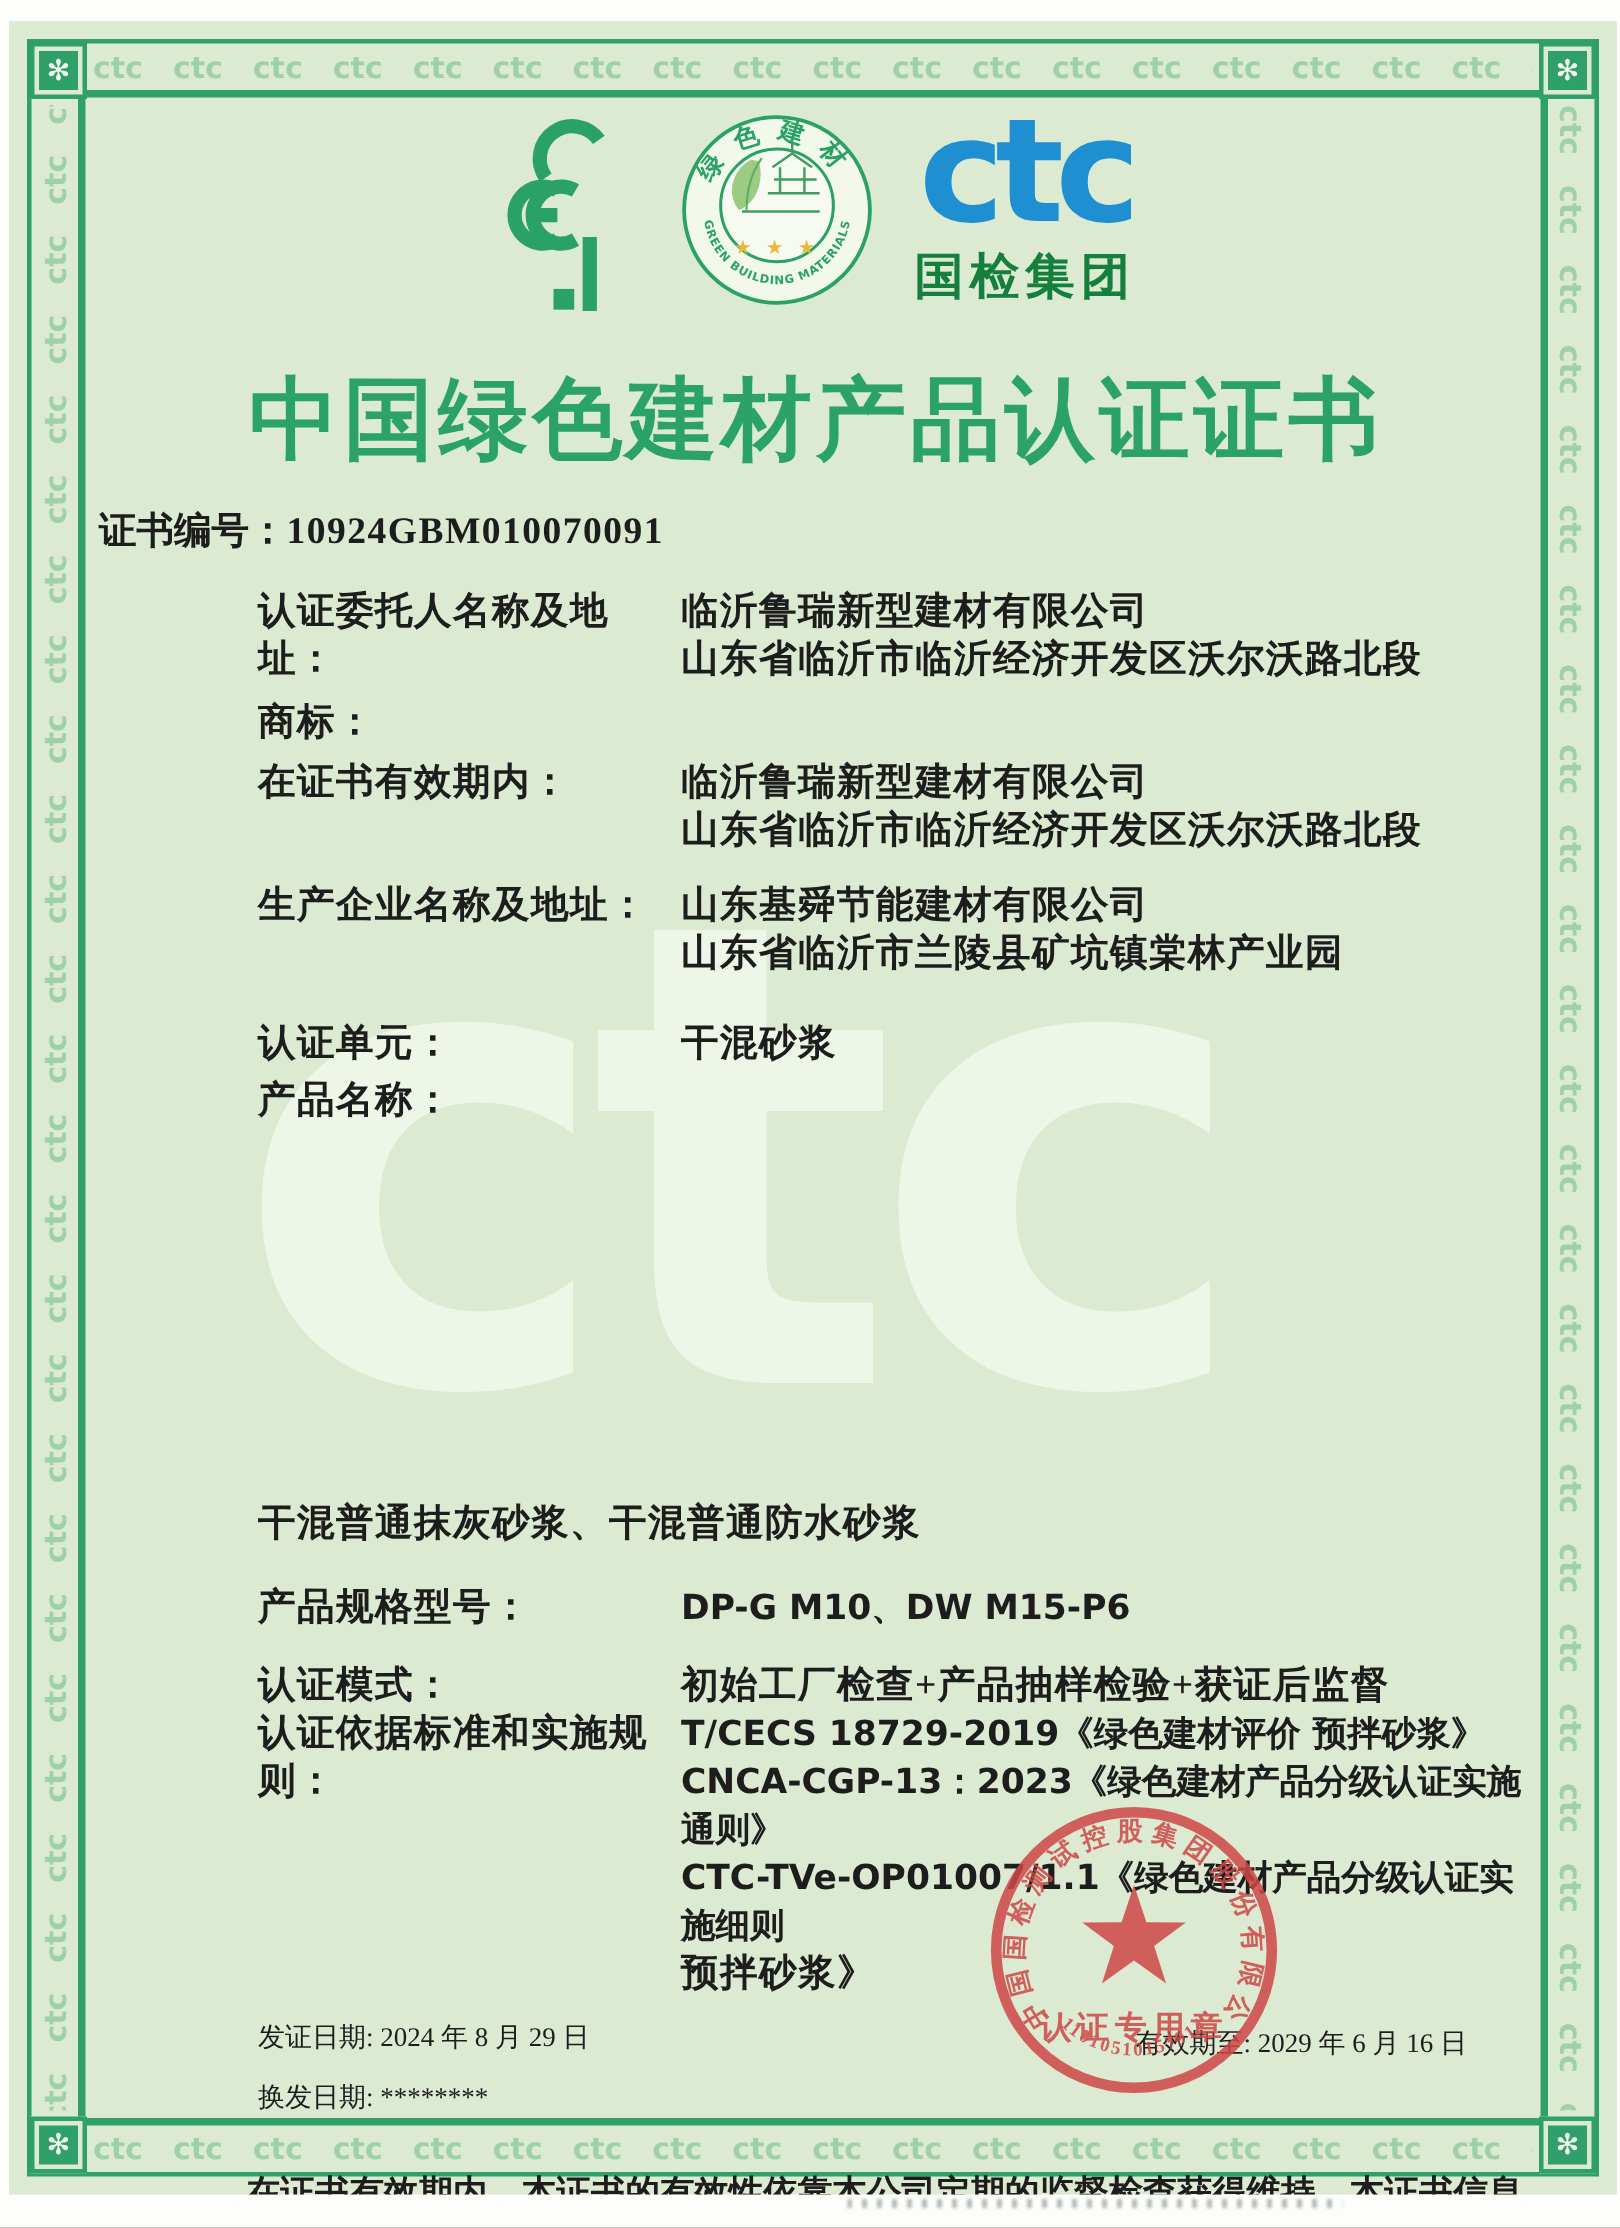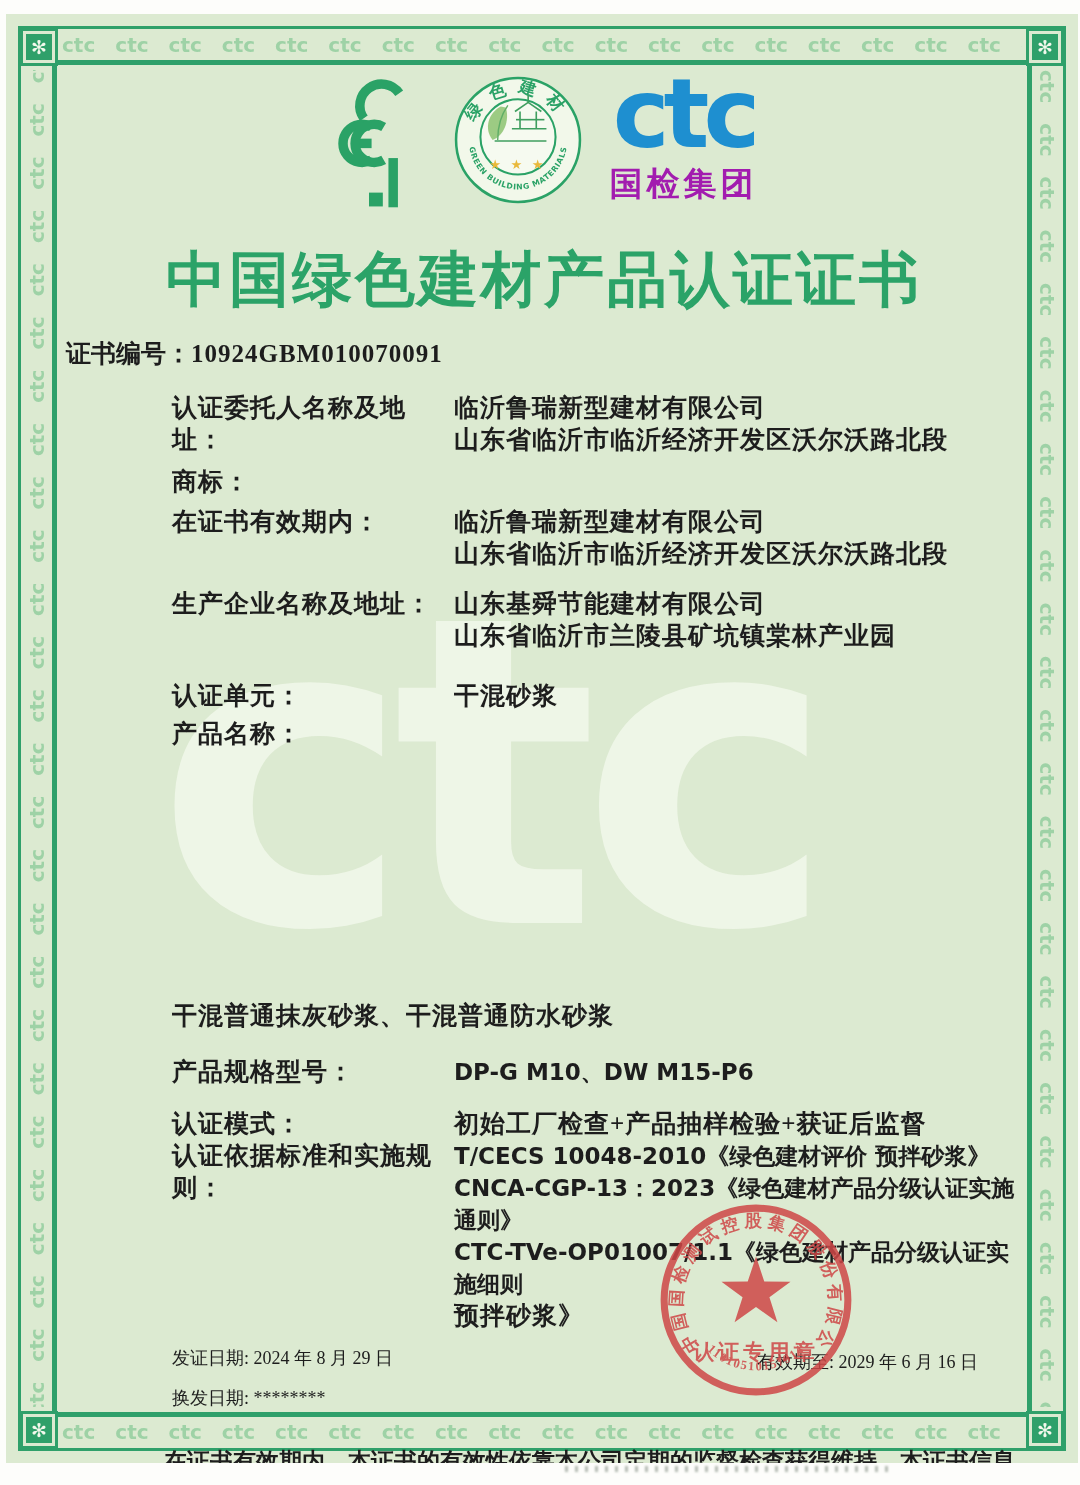--- a/index.html
+++ b/index.html
@@ -27,21 +27,21 @@
   
   .watermark { position:absolute; left:150px; top:545px; font-family:"DejaVu Sans",sans-serif; font-weight:bold; font-size:430px; line-height:1; letter-spacing:-18px; color:rgba(250,253,245,0.60); z-index:1; }
 
   
   .content { position:absolute; left:60px; right:56px; top:60px; z-index:2; color:#1d1d1d; }
   .logos { display:flex; justify-content:center; align-items:flex-start; gap:26px; height:150px; }
   .gp-logo { width:95px; height:150px; }
   .badge { width:132px; height:132px; margin-top:2px; }
   .ctc-logo { text-align:center; margin-top:2px; }
   .ctc-word { font-family:"DejaVu Sans","Liberation Sans",sans-serif; font-weight:bold; font-size:96px; line-height:76px; letter-spacing:-6px; color:#1e8fd0; }
-  .ctc-sub { font-family:"DejaVu Sans","Liberation Sans",sans-serif; font-weight:bold; font-size:33px; letter-spacing:4px; color:#a21caf; margin-top:10px; }
+  .ctc-sub { font-family:"DejaVu Sans","Liberation Sans",sans-serif; font-weight:bold; font-size:33px; letter-spacing:4px; color:#15803d; margin-top:10px; }
 
   .title { margin-top:16px; text-align:center; font-size:60px; font-weight:bold; letter-spacing:3px; color:#2ba368; }
   .certno { margin-top:16px; font-size:25px; font-weight:bold; }
   .certno .num { font-family:"Liberation Serif",serif; letter-spacing:1px; }
 
   .fields { margin-top:22px; padding-left:106px; font-size:25px; font-weight:600; }
   .field-row { display:flex; }
   .field-label { width:282px; flex:0 0 282px; letter-spacing:1px; }
   .field-value { flex:1; letter-spacing:1px; }
   .field-row div { line-height:32px; }
@@ -196,21 +196,21 @@
           </div>
           <div class="field-row row8">
             <div class="field-label">认证模式：</div>
             <div class="field-value">
               <div>初始工厂检查+产品抽样检验+获证后监督</div>
             </div>
           </div>
           <div class="field-row row9">
             <div class="field-label">认证依据标准和实施规则：</div>
             <div class="field-value">
-              <div class="latin">T/CECS 10048-2010《绿色建材评价 预拌砂浆》</div>
+              <div class="latin">T/CECS 18729-2019《绿色建材评价 预拌砂浆》</div>
               <div class="latin">CNCA-CGP-13：2023《绿色建材产品分级认证实施通则》</div>
               <div class="latin">CTC-TVe-OP01007/1.1《绿色建材产品分级认证实施细则</div>
               <div>预拌砂浆》</div>
             </div>
           </div>
         </div>
 
 
       <div class="dates">
         <div class="dates-left">

